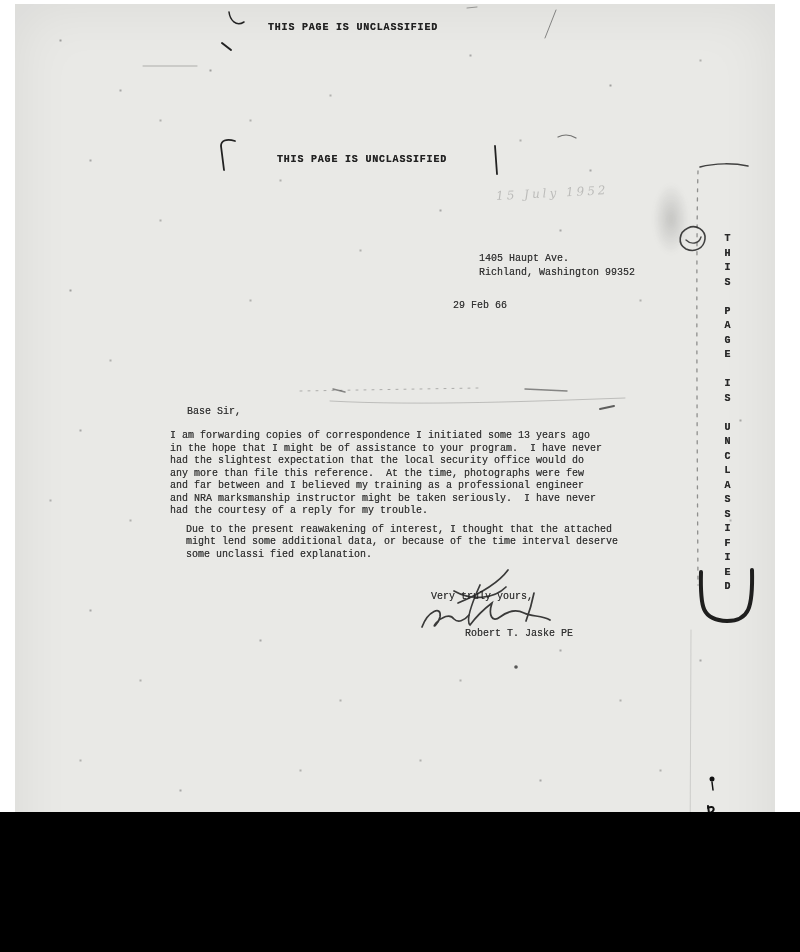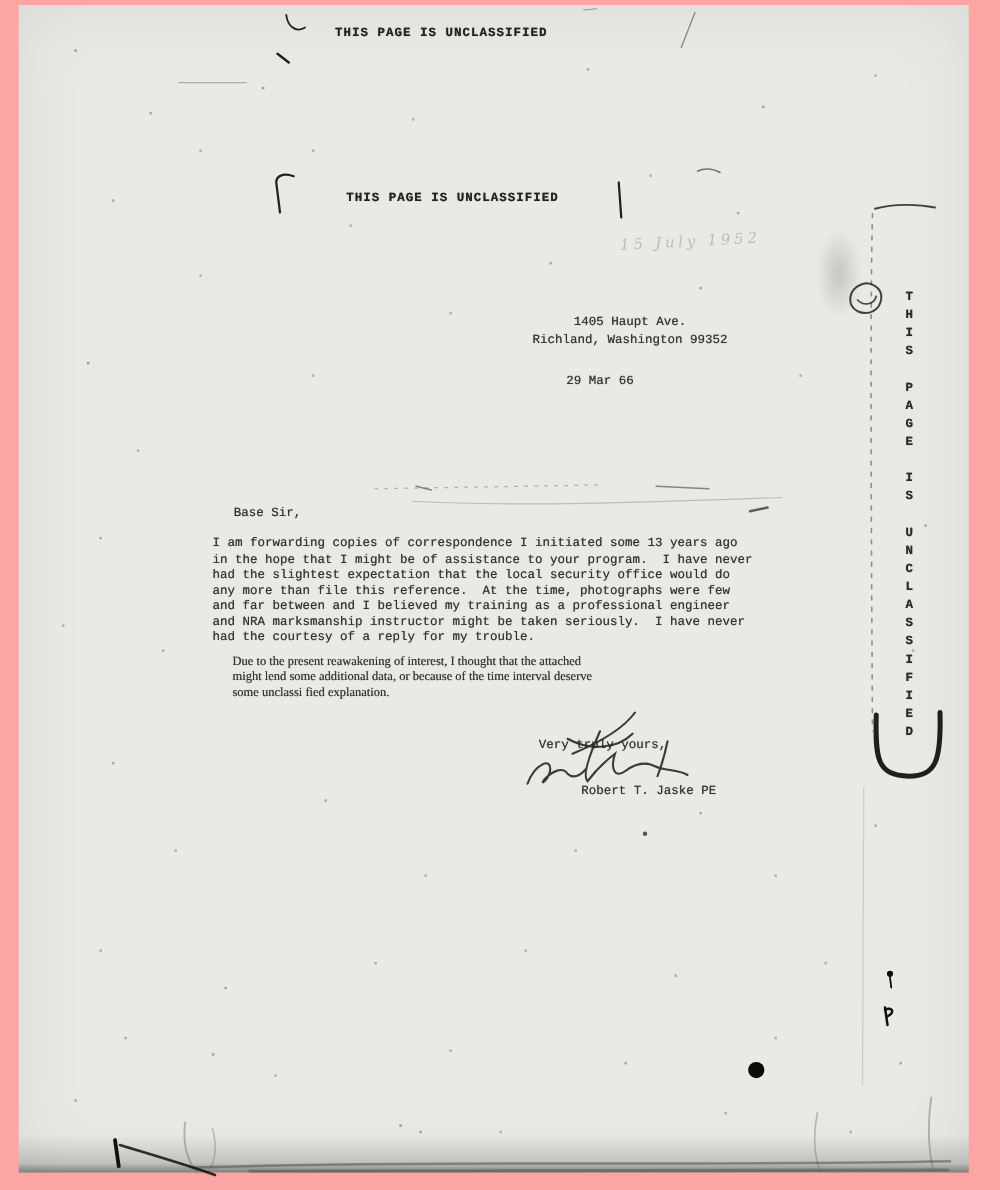--- a/index.html
+++ b/index.html
@@ -1,36 +1,36 @@
 <!DOCTYPE html>
 <html><head>
 <meta charset="utf-8">
 <style>
   html,body{margin:0;padding:0;background:#000;}
-  #scan{position:relative;width:800px;height:952px;background:#fca5a5;overflow:hidden;
+  #scan{position:relative;width:800px;height:812px;background:#ffffff;overflow:hidden;
         font-family:"Liberation Mono","DejaVu Sans Mono",monospace;}
   #paper{position:absolute;left:15px;top:4px;width:760px;height:934px;background:#e9e9e6;
          box-shadow:inset 0 0 60px rgba(0,0,0,0.07);}
   #paper-bottom-shade{position:absolute;left:15px;top:908px;width:760px;height:30px;
          background:linear-gradient(to bottom,rgba(0,0,0,0) 0%,rgba(40,40,40,0.18) 75%,rgba(10,10,10,0.45) 100%);}
   .type{position:absolute;color:#333;white-space:pre-wrap;font-size:10px;line-height:12.5px;
         text-shadow:0 0 0.6px rgba(40,40,40,0.65);}
   .stamp{position:absolute;color:#222;font-weight:bold;font-size:10px;letter-spacing:0.8px;
          text-shadow:0 0 0.6px rgba(20,20,20,0.7);}
   #stamp-top{left:268px;top:22px;}
   #stamp-second{left:277px;top:154px;}
   #stamp-vertical{position:absolute;left:722px;top:233px;writing-mode:vertical-rl;text-orientation:upright;
          color:#2a2a2a;font-weight:bold;font-size:10px;letter-spacing:3.5px;
          text-shadow:0 0 0.6px rgba(20,20,20,0.7);}
-  #sender-address{left:426px;top:252px;line-height:13.5px;text-align:center;}
+  #sender-address{left:479px;top:252px;line-height:13.5px;}
   #date-line{left:453px;top:300px;}
   #recipient-block{left:187px;top:324px;line-height:13px;}
   #salutation{left:187px;top:406px;}
   #paragraph-1{left:170px;top:430px;}
-  #paragraph-2{left:186px;top:524px;line-height:12.4px;font-family:Liberation Serif, serif;}
+  #paragraph-2{left:186px;top:524px;line-height:12.4px;}
   #closing{left:431px;top:591px;text-align:right;}
   #typed-name{left:429px;top:628px;margin-left:36px;}
   #pencil-note{position:absolute;left:496px;top:186px;color:#555;opacity:0.3;
          font-family:"DejaVu Serif","Liberation Serif",serif;font-style:italic;font-size:12px;
          letter-spacing:3px;transform:rotate(-3deg);}
   #smudge-cloud{position:absolute;left:653px;top:183px;width:36px;height:72px;border-radius:50%;
          background:radial-gradient(ellipse at center,rgba(70,70,70,0.22),rgba(70,70,70,0) 70%);
          filter:blur(2px);}
   #specks{position:absolute;left:0;top:0;width:1px;height:1px;background:transparent;
      box-shadow:
@@ -77,21 +77,21 @@
 
   <div id="stamp-second" class="stamp">THIS PAGE IS UNCLASSIFIED</div>
 
   <div id="stamp-vertical">THIS PAGE IS UNCLASSIFIED</div>
 
   <div id="pencil-note">15 July 1952</div>
 
   <div id="sender-address" class="type">1405 Haupt Ave.
 Richland, Washington 99352</div>
 
-  <div id="date-line" class="type">29 Mar 66</div>
+  <div id="date-line" class="type">29 Feb 66</div>
 
 
   <div id="salutation" class="type">Base Sir,</div>
 
   <div id="paragraph-1" class="type">I am forwarding copies of correspondence I initiated some 13 years ago
 in the hope that I might be of assistance to your program.  I have never
 had the slightest expectation that the local security office would do
 any more than file this reference.  At the time, photographs were few
 and far between and I believed my training as a professional engineer
 and NRA marksmanship instructor might be taken seriously.  I have never

